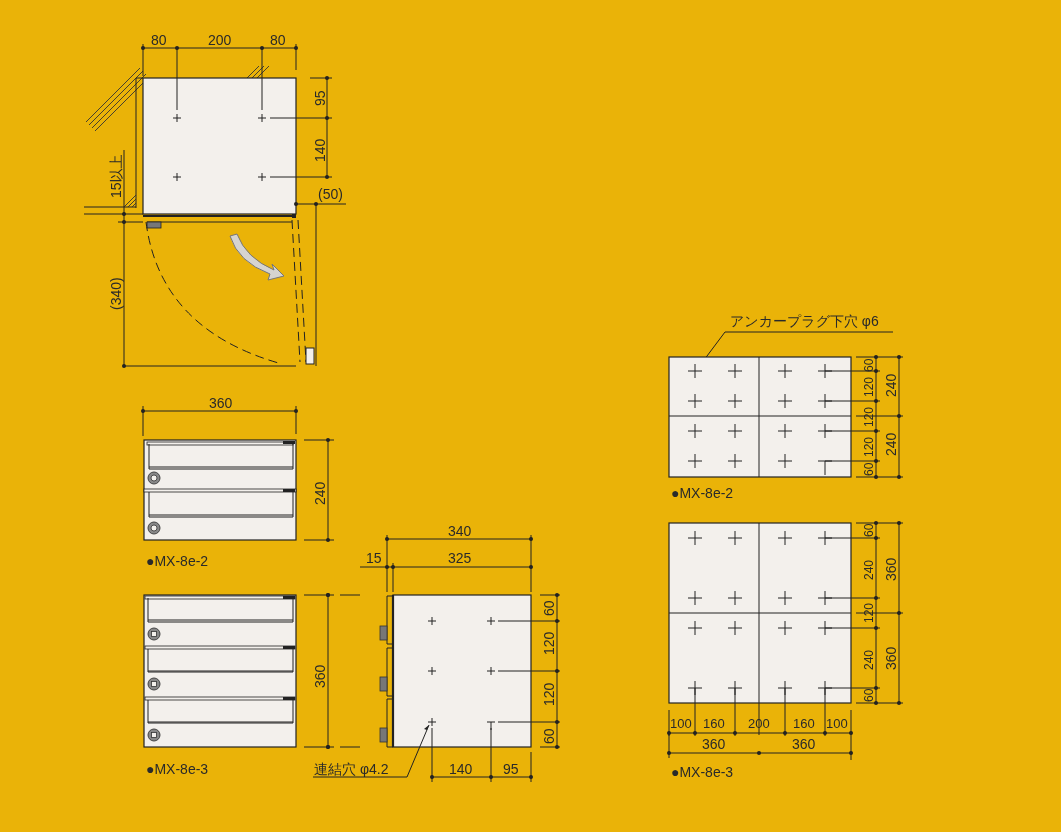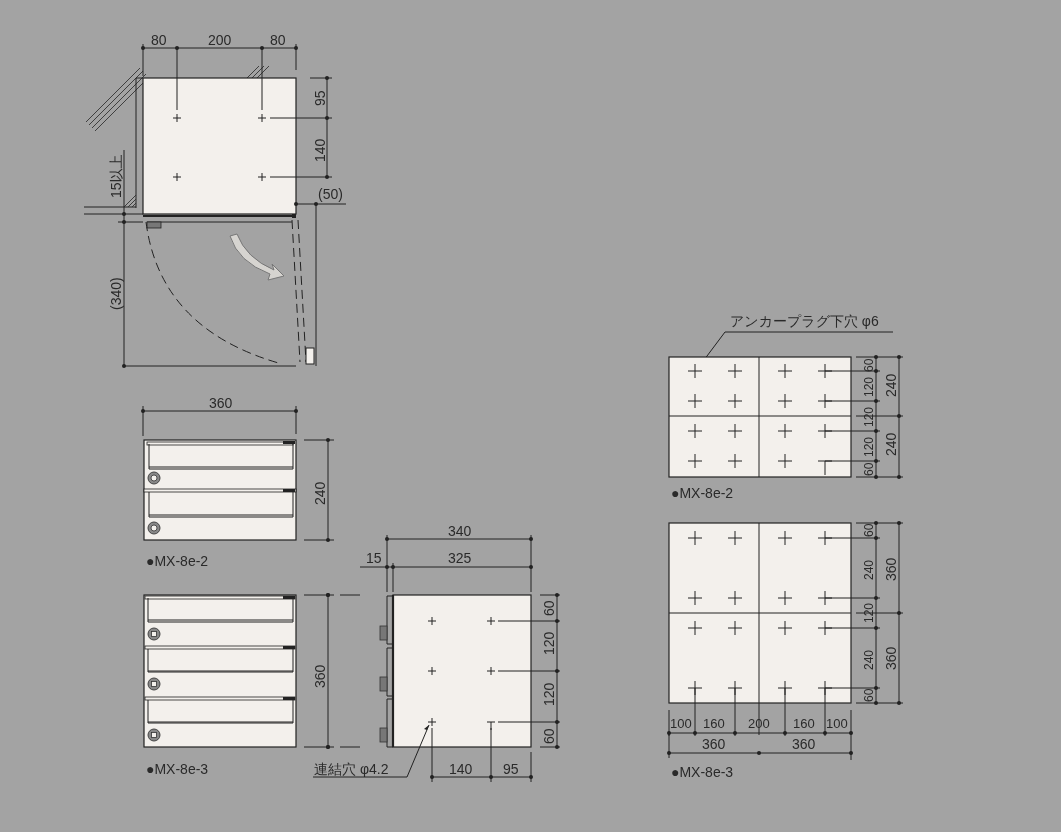--- a/index.html
+++ b/index.html
@@ -1,16 +1,16 @@
 <!DOCTYPE html>
 <html><head>
 <meta charset="utf-8">
 <style>
   html, body { margin: 0; padding: 0; background: #f3f0ec; }
-  #canvas { position: relative; width: 1061px; height: 832px; background: #a3a3a3; overflow: hidden; }
+  #canvas { position: relative; width: 1061px; height: 832px; background: #eab308; overflow: hidden; }
   svg { position: absolute; left: 0; top: 0; }
   svg text { font-family: "Liberation Sans Narrow", "Liberation Sans", sans-serif; fill: #2a2a2a; }
   .dim { font-size: 14px; }
   .lbl { font-size: 14px; }
   .ln { stroke: #222; stroke-width: 1; fill: none; }
   .thick { stroke: #222; stroke-width: 2.2; fill: none; }
   .dash { stroke: #222; stroke-width: 1; fill: none; stroke-dasharray: 9 5; }
   .box { fill: #f3f0ec; stroke: #222; stroke-width: 1.2; }
   .dot { fill: #222; }
   .hatch { stroke: #333; stroke-width: 0.9; }

